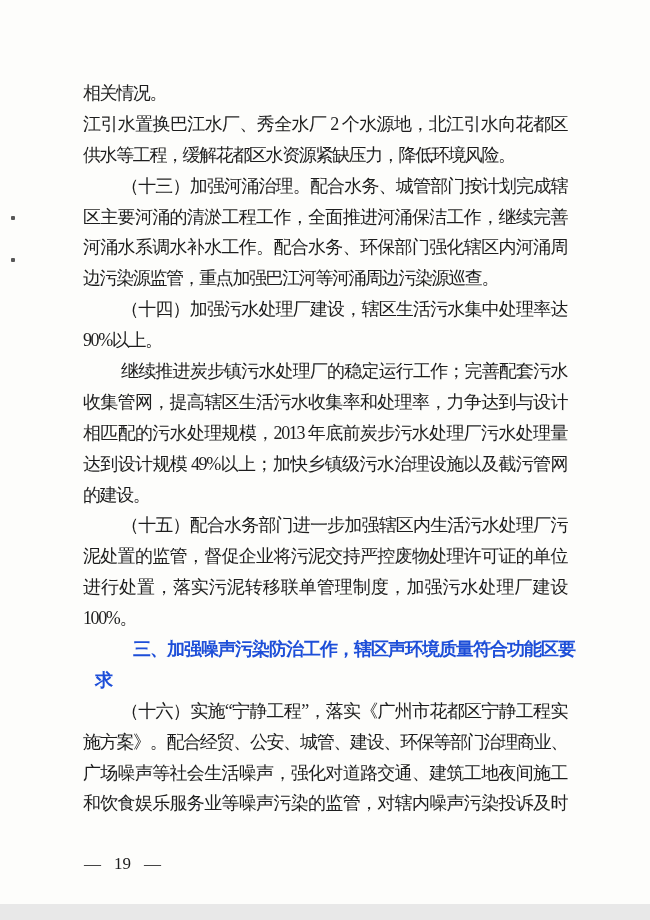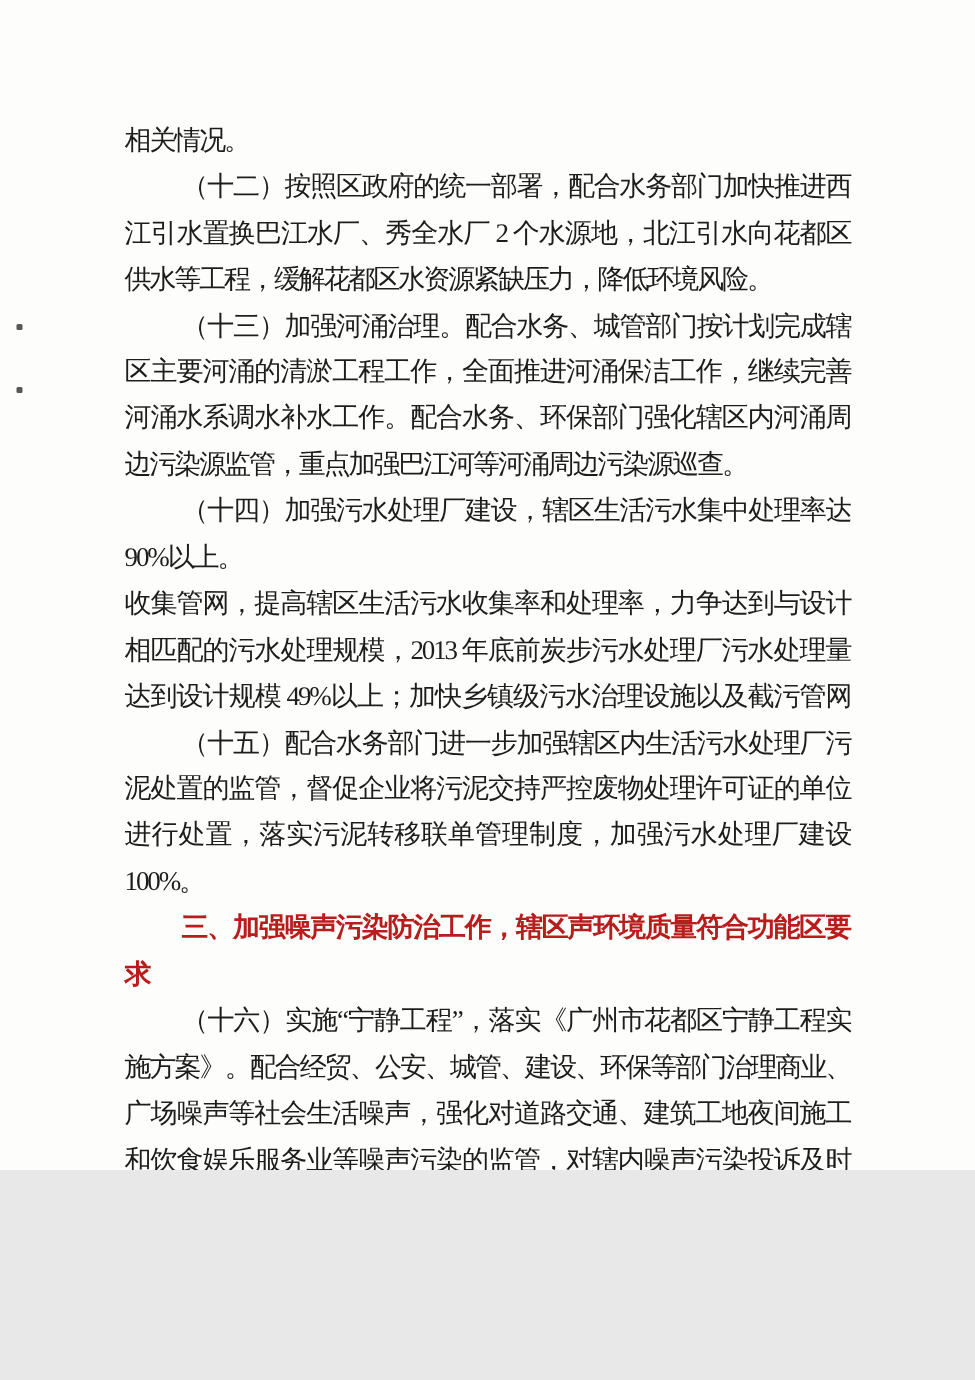--- a/index.html
+++ b/index.html
@@ -3,21 +3,21 @@
 <meta charset="utf-8">
 <style>
   html, body {
     margin: 0;
     padding: 0;
     background: #e8e8e8;
   }
   .page {
     position: relative;
     width: 650px;
-    height: 780px;
+    height: 904px;
     margin: 0 auto;
     background: #fdfdfb;
     color: #1d1d1d;
     font-family: "Liberation Serif", serif;
     overflow: hidden;
   }
   .text-block {
     position: absolute;
     left: 83px;
     top: 78px;
@@ -35,21 +35,22 @@
     text-align: justify;
     text-align-last: justify;
   }
   .line.indent {
     padding-left: 38px;
   }
   .line.heading {
     font-family: "Liberation Sans", sans-serif;
     font-weight: bold;
     letter-spacing: -1px;
-    color: #b91c1c;
+    color: #1d4ed8;
+    margin-left: 12px;
   }
   .footer {
     position: absolute;
     left: 84px;
     top: 854px;
     display: flex;
     align-items: center;
     gap: 13px;
     font-size: 17px;
     letter-spacing: 0;
@@ -67,32 +68,33 @@
   .speck.s2 { left: 11px; top: 258px; }
 </style>
 </head>
 <body>
 
 <div class="page">
 
   <div class="text-block">
 
   <div class="line">相关情况。</div>
-      <div class="line indent justify">（十二）按照区政府的统一部署，配合水务部门加快推进西</div>
       <div class="line justify">江引水置换巴江水厂、秀全水厂 2 个水源地，北江引水向花都区</div>
       <div class="line">供水等工程，缓解花都区水资源紧缺压力，降低环境风险。</div>
       <div class="line indent justify">（十三）加强河涌治理。配合水务、城管部门按计划完成辖</div>
       <div class="line justify">区主要河涌的清淤工程工作，全面推进河涌保洁工作，继续完善</div>
       <div class="line justify">河涌水系调水补水工作。配合水务、环保部门强化辖区内河涌周</div>
       <div class="line">边污染源监管，重点加强巴江河等河涌周边污染源巡查。</div>
       <div class="line indent justify">（十四）加强污水处理厂建设，辖区生活污水集中处理率达</div>
       <div class="line">90%以上。</div>
+      <div class="line indent justify">继续推进炭步镇污水处理厂的稳定运行工作；完善配套污水</div>
       <div class="line justify">收集管网，提高辖区生活污水收集率和处理率，力争达到与设计</div>
       <div class="line justify">相匹配的污水处理规模，2013 年底前炭步污水处理厂污水处理量</div>
       <div class="line justify">达到设计规模 49%以上；加快乡镇级污水治理设施以及截污管网</div>
+      <div class="line">的建设。</div>
       <div class="line indent justify">（十五）配合水务部门进一步加强辖区内生活污水处理厂污</div>
       <div class="line justify">泥处置的监管，督促企业将污泥交持严控废物处理许可证的单位</div>
       <div class="line justify">进行处置，落实污泥转移联单管理制度，加强污水处理厂建设</div>
       <div class="line">100%。</div>
       <div class="line indent justify heading">三、加强噪声污染防治工作，辖区声环境质量符合功能区要</div>
       <div class="line heading">求</div>
       <div class="line indent justify">（十六）实施“宁静工程”，落实《广州市花都区宁静工程实</div>
       <div class="line justify">施方案》。配合经贸、公安、城管、建设、环保等部门治理商业、</div>
       <div class="line justify">广场噪声等社会生活噪声，强化对道路交通、建筑工地夜间施工</div>
       <div class="line justify">和饮食娱乐服务业等噪声污染的监管，对辖内噪声污染投诉及时</div>

